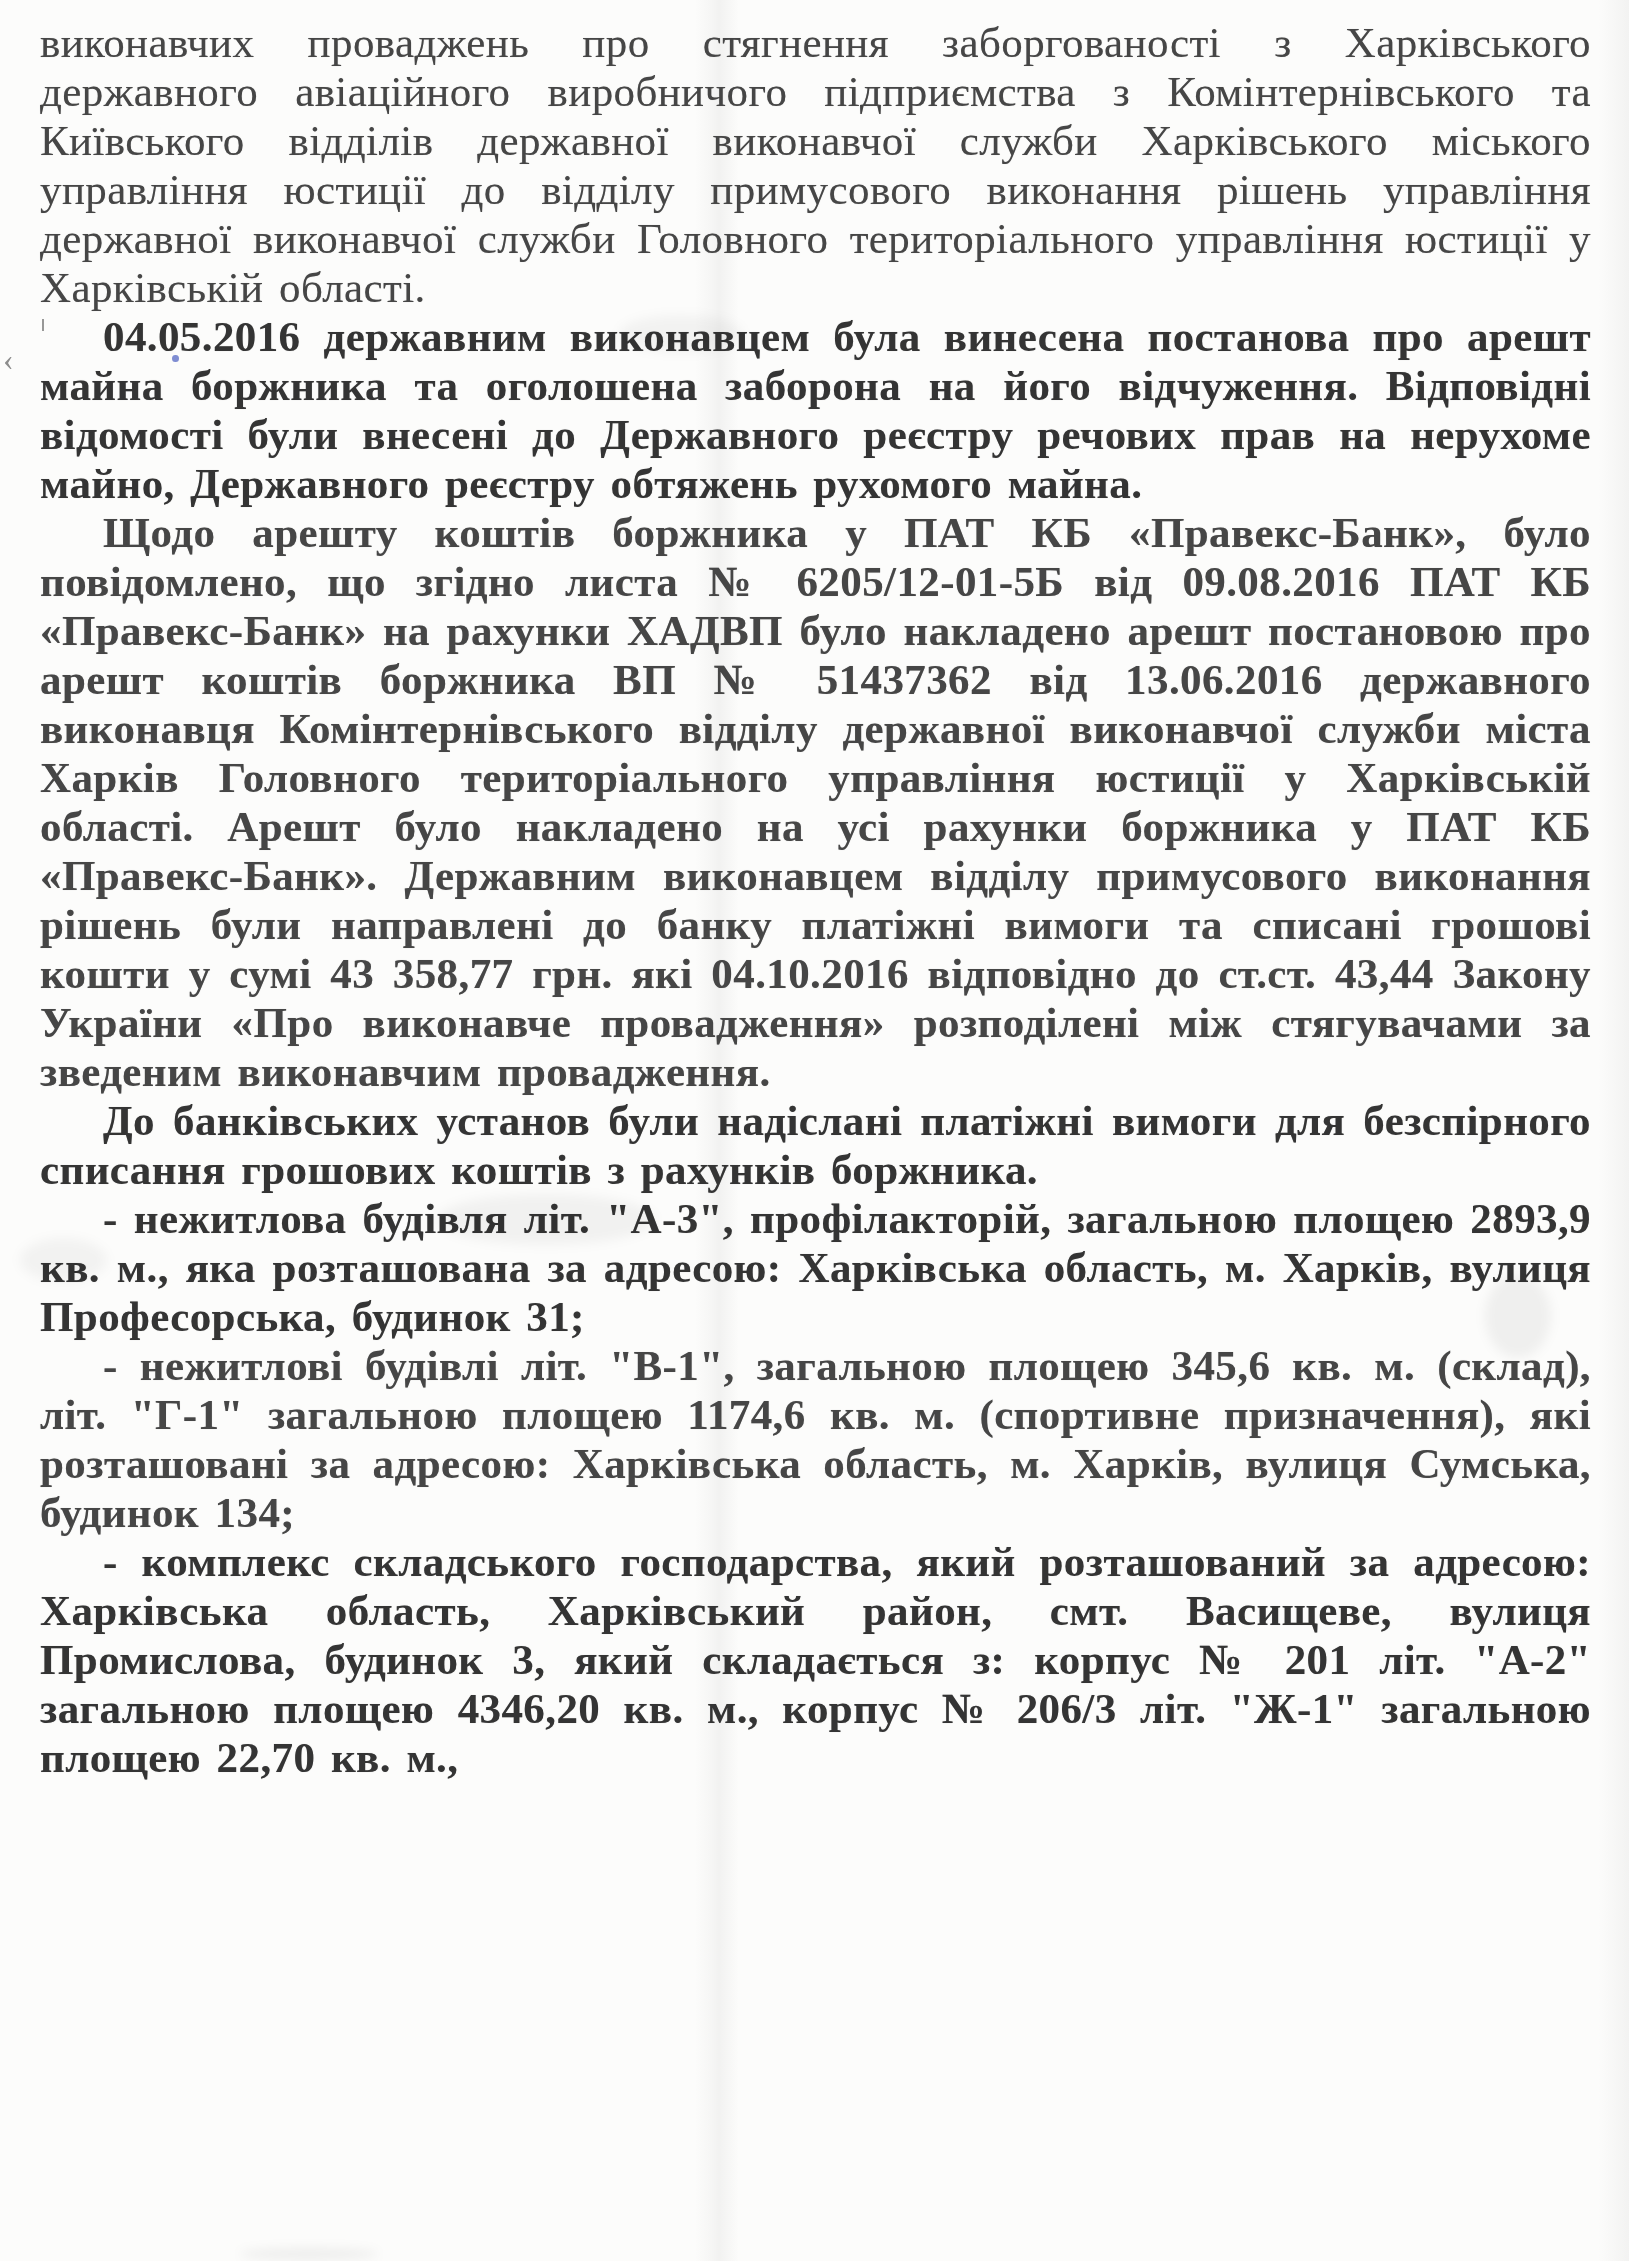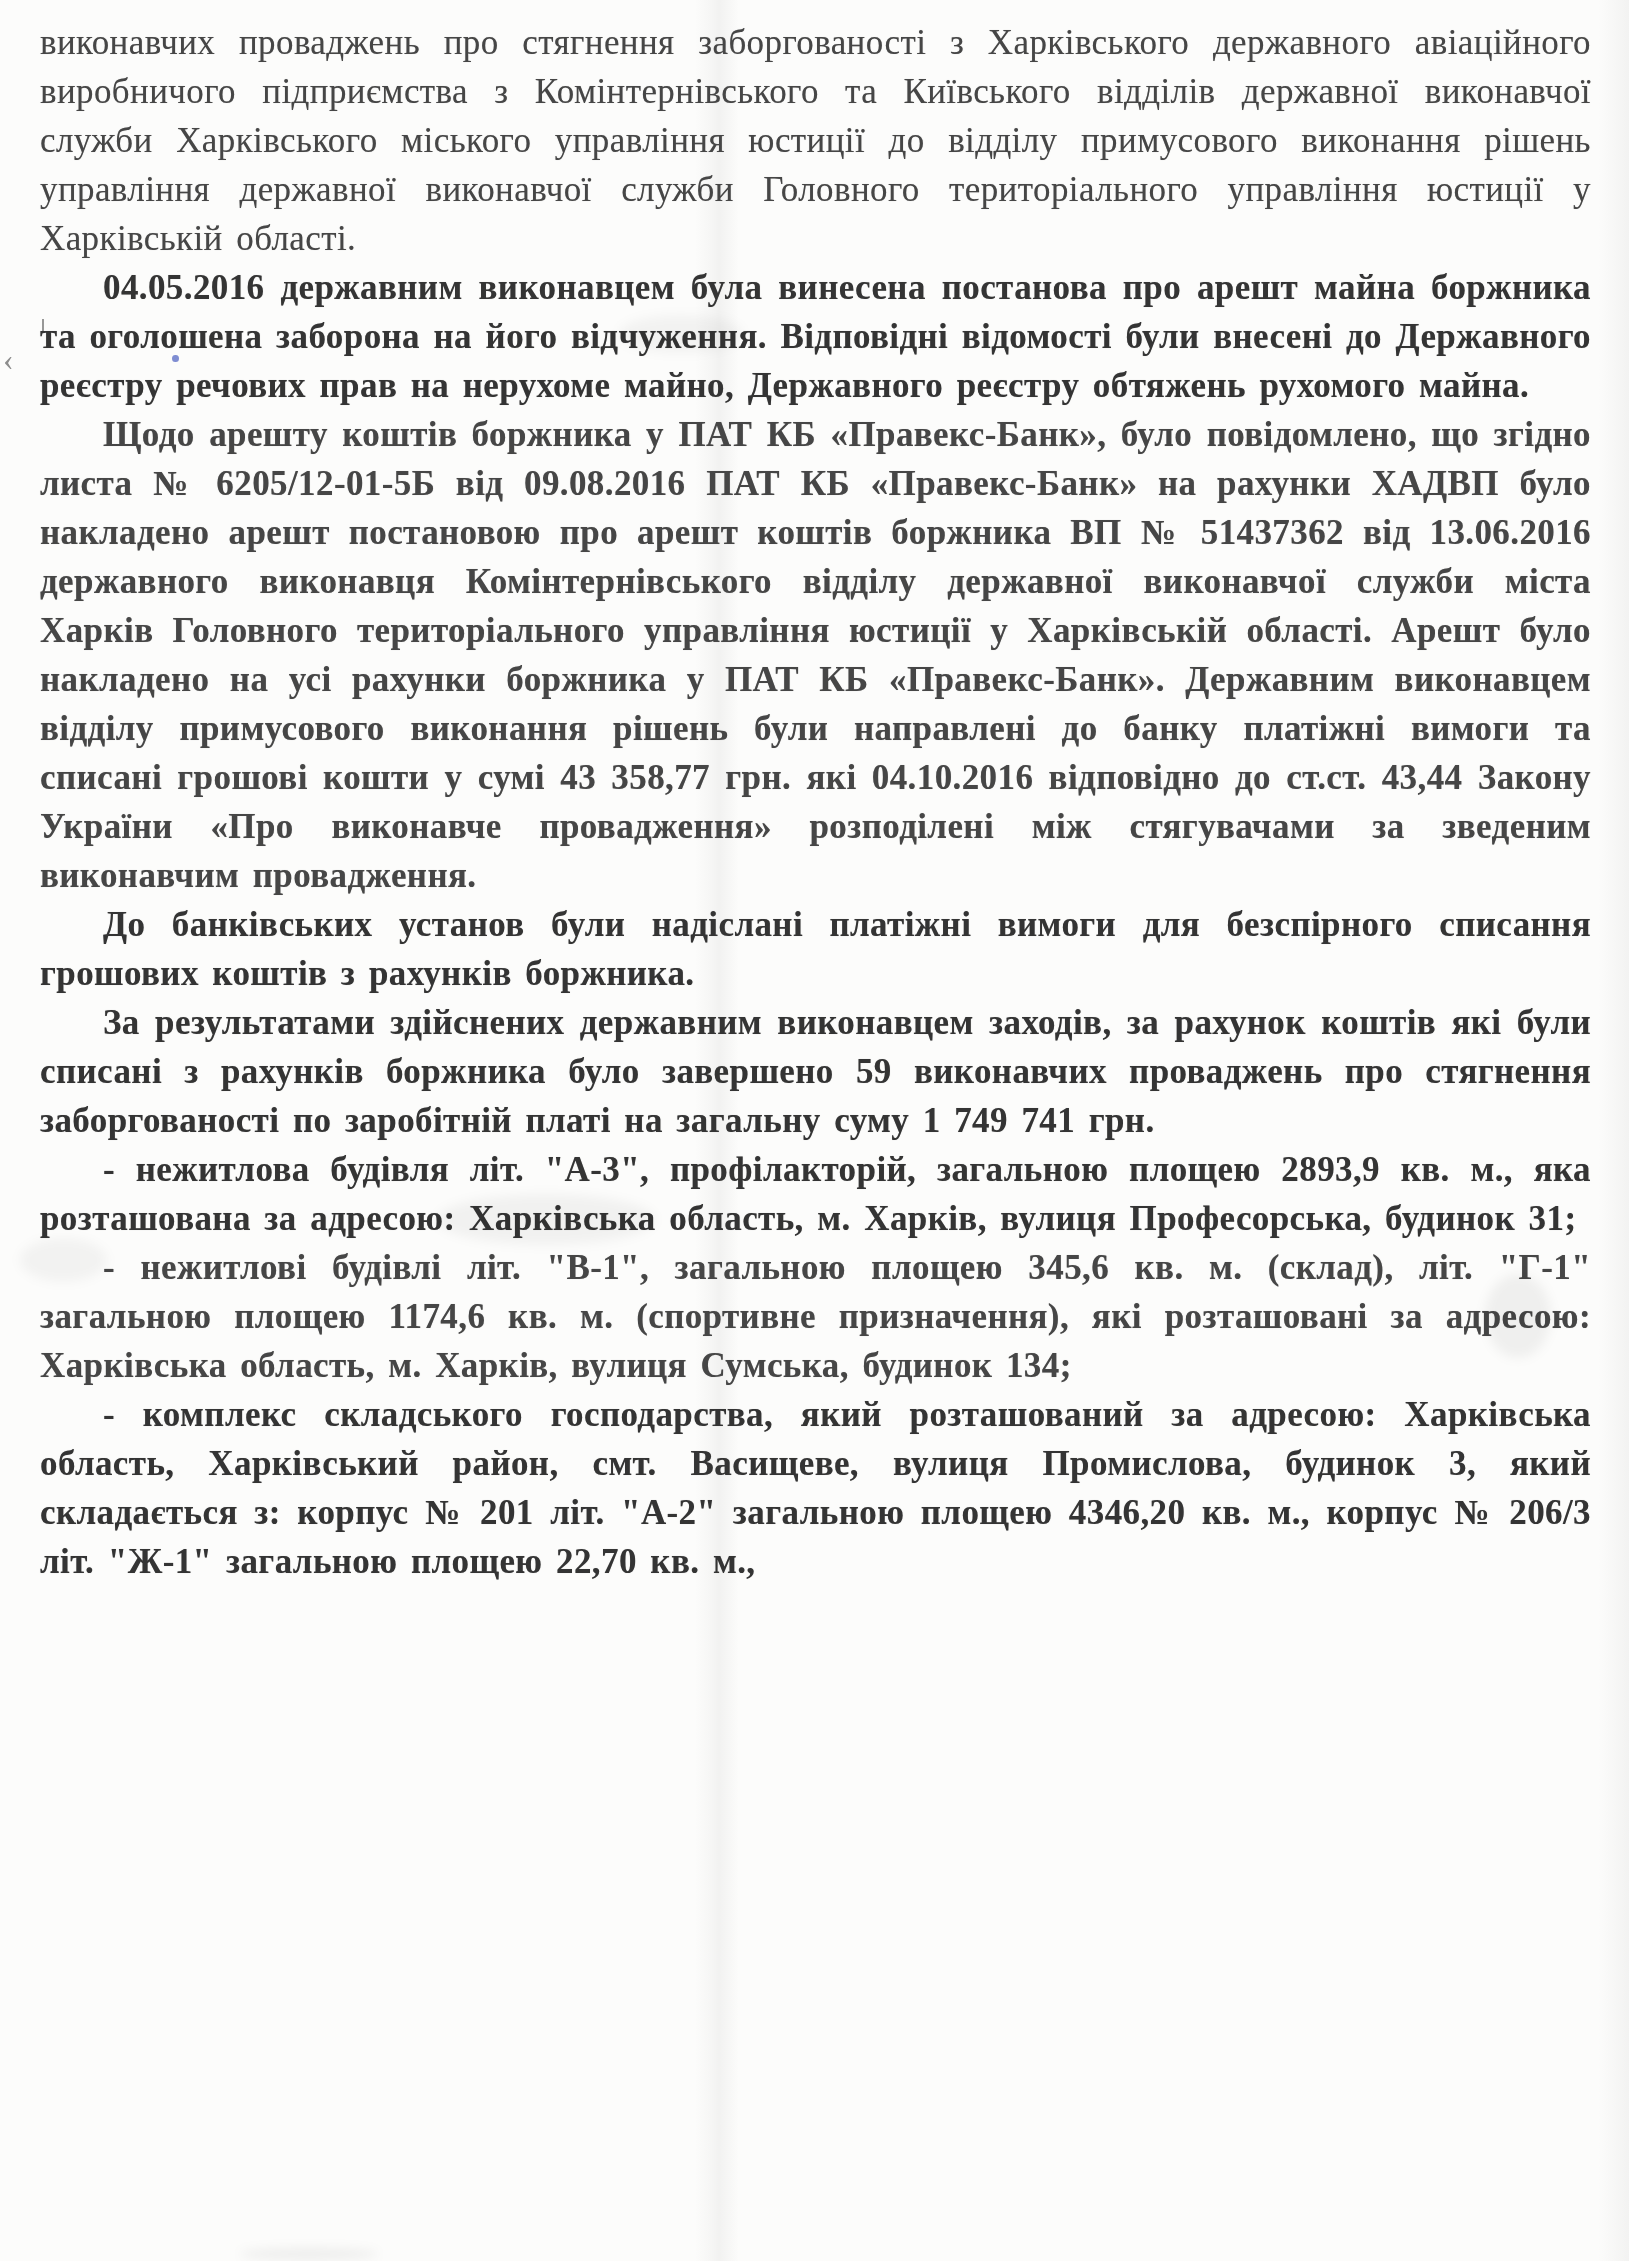--- a/index.html
+++ b/index.html
@@ -14,21 +14,21 @@
     background: #fcfcfb;
     overflow: hidden;
     font-family: "Liberation Serif", "DejaVu Serif", serif;
   }
   .content {
     position: absolute;
     left: 40px;
     top: 17.5px;
     width: 1551px;
     color: #3a3a3a;
-    font-size: 35px;
+    font-size: 43px;
     line-height: 49px;
     text-align: justify;
     text-align-last: left;
     letter-spacing: 0.4px;
     word-spacing: 4.4px;
     text-shadow: 0 0 0.7px rgba(45,45,45,0.35);
   }
   .content p {
     margin: 0;
     padding: 0;
@@ -77,21 +77,20 @@
 <div class="page">
 
   <div class="artifact fold-band"></div>
   <div class="artifact edge-band"></div>
 
   <div class="content">
     <p class="ink-mid">виконавчих проваджень про стягнення заборгованості з Харківського державного авіаційного виробничого підприємства з Комінтернівського та Київського відділів державної виконавчої служби Харківського міського управління юстиції до відділу примусового виконання рішень управління державної виконавчої служби Головного територіального управління юстиції у Харківській області.</p>
     <p class="p-indent ink-dark">04.05.2016 державним виконавцем була винесена постанова про арешт майна боржника та оголошена заборона на його відчуження. Відповідні відомості були внесені до Державного реєстру речових прав на нерухоме майно, Державного реєстру обтяжень рухомого майна.</p>
     <p class="p-indent ink-mid">Щодо арешту коштів боржника у ПАТ КБ «Правекс-Банк», було повідомлено, що згідно листа № 6205/12-01-5Б від 09.08.2016 ПАТ КБ «Правекс-Банк» на рахунки ХАДВП було накладено арешт постановою про арешт коштів боржника ВП № 51437362 від 13.06.2016 державного виконавця Комінтернівського відділу державної виконавчої служби міста Харків Головного територіального управління юстиції у Харківській області. Арешт було накладено на усі рахунки боржника у ПАТ КБ «Правекс-Банк». Державним виконавцем відділу примусового виконання рішень були направлені до банку платіжні вимоги та списані грошові кошти у сумі 43 358,77 грн. які 04.10.2016 відповідно до ст.ст. 43,44 Закону України «Про виконавче провадження» розподілені між стягувачами за зведеним виконавчим провадження.</p>
     <p class="p-indent ink-dark">До банківських установ були надіслані платіжні вимоги для безспірного списання грошових коштів з рахунків боржника.</p>
-    <p class="p-indent ink-dark">За результатами здійснених державним виконавцем заходів, за рахунок коштів які були списані з рахунків боржника було завершено 59 виконавчих проваджень про стягнення заборгованості по заробітній платі на загальну суму 1 749 741 грн.</p>
     <p class="p-indent ink-dark">- нежитлова будівля літ. "А-3", профілакторій, загальною площею 2893,9 кв. м., яка розташована за адресою: Харківська область, м. Харків, вулиця Професорська, будинок 31;</p>
     <p class="p-indent ink-mid">- нежитлові будівлі літ. "В-1", загальною площею 345,6 кв. м. (склад), літ. "Г-1" загальною площею 1174,6 кв. м. (спортивне призначення), які розташовані за адресою: Харківська область, м. Харків, вулиця Сумська, будинок 134;</p>
     <p class="p-indent ink-dark">- комплекс складського господарства, який розташований за адресою: Харківська область, Харківський район, смт. Васищеве, вулиця Промислова, будинок 3, який складається з: корпус № 201 літ. "А-2" загальною площею 4346,20 кв. м., корпус № 206/3 літ. "Ж-1" загальною площею 22,70 кв. м.,</p>
   </div>
 
   <div class="artifact margin-mark">‹</div>
   <div class="artifact pen-dot"></div>
   <div class="artifact tick-mark"></div>
   <div class="artifact smudge smudge-1"></div>
   <div class="artifact smudge smudge-2"></div>

